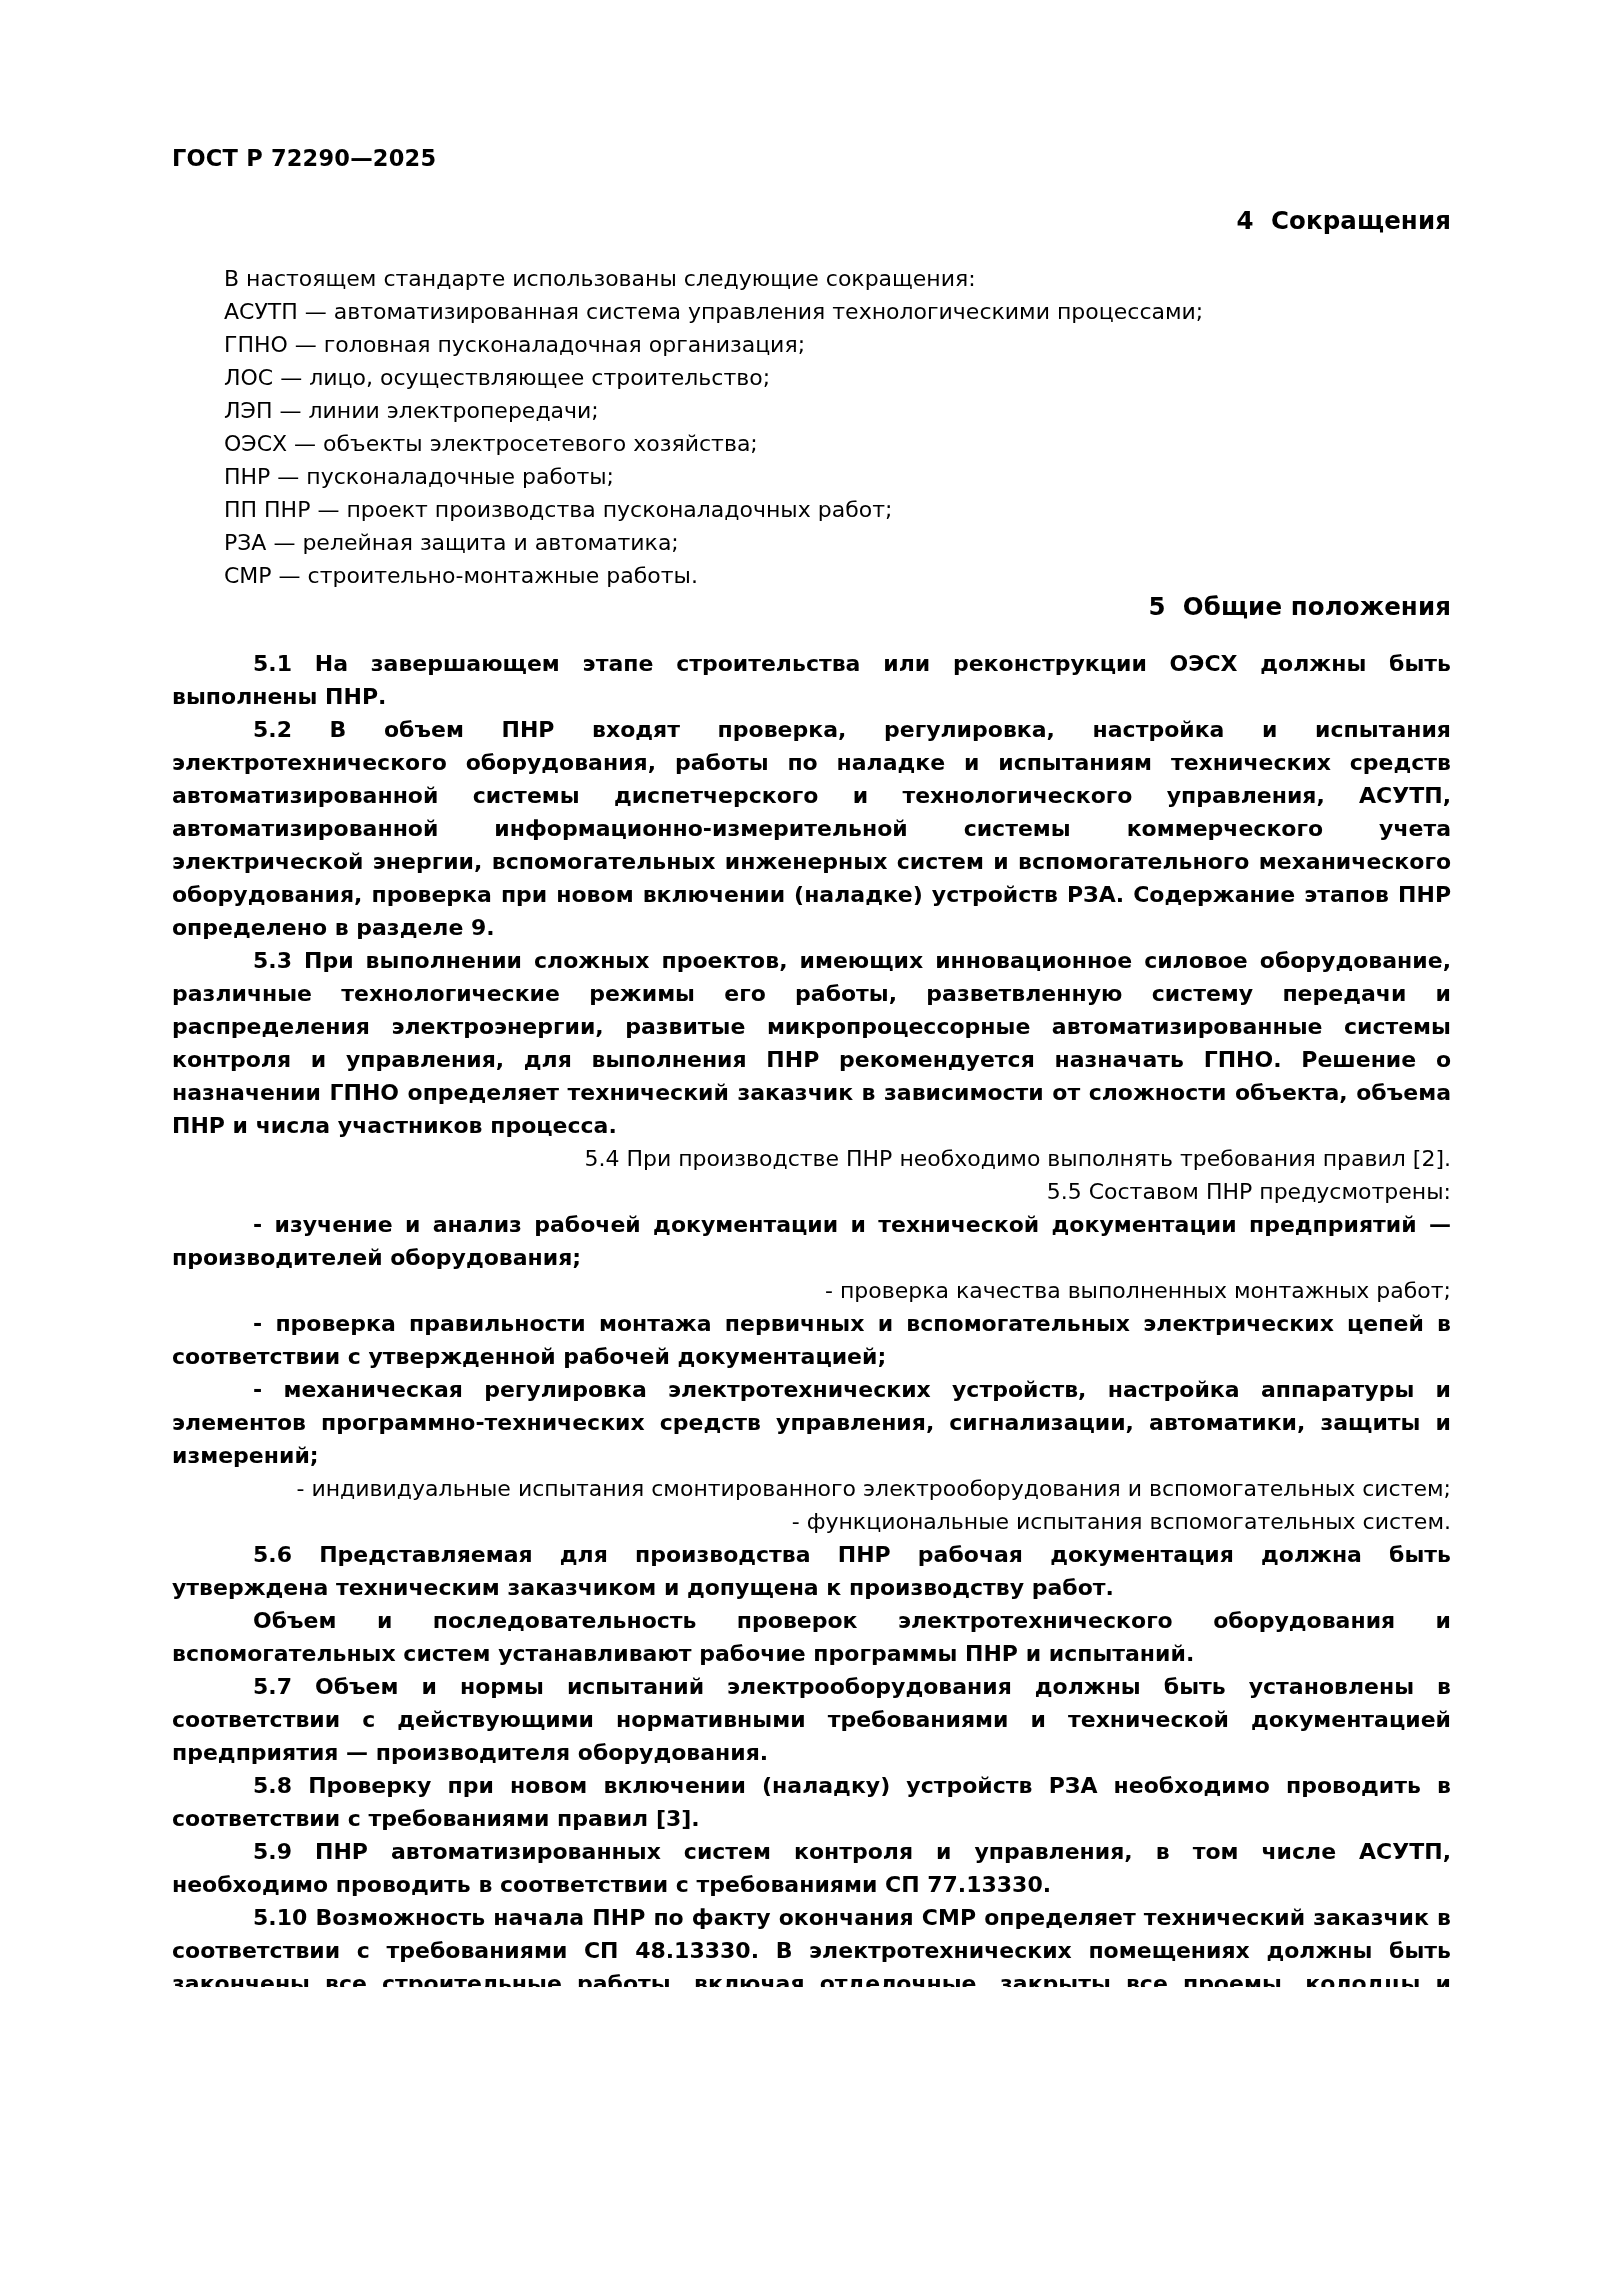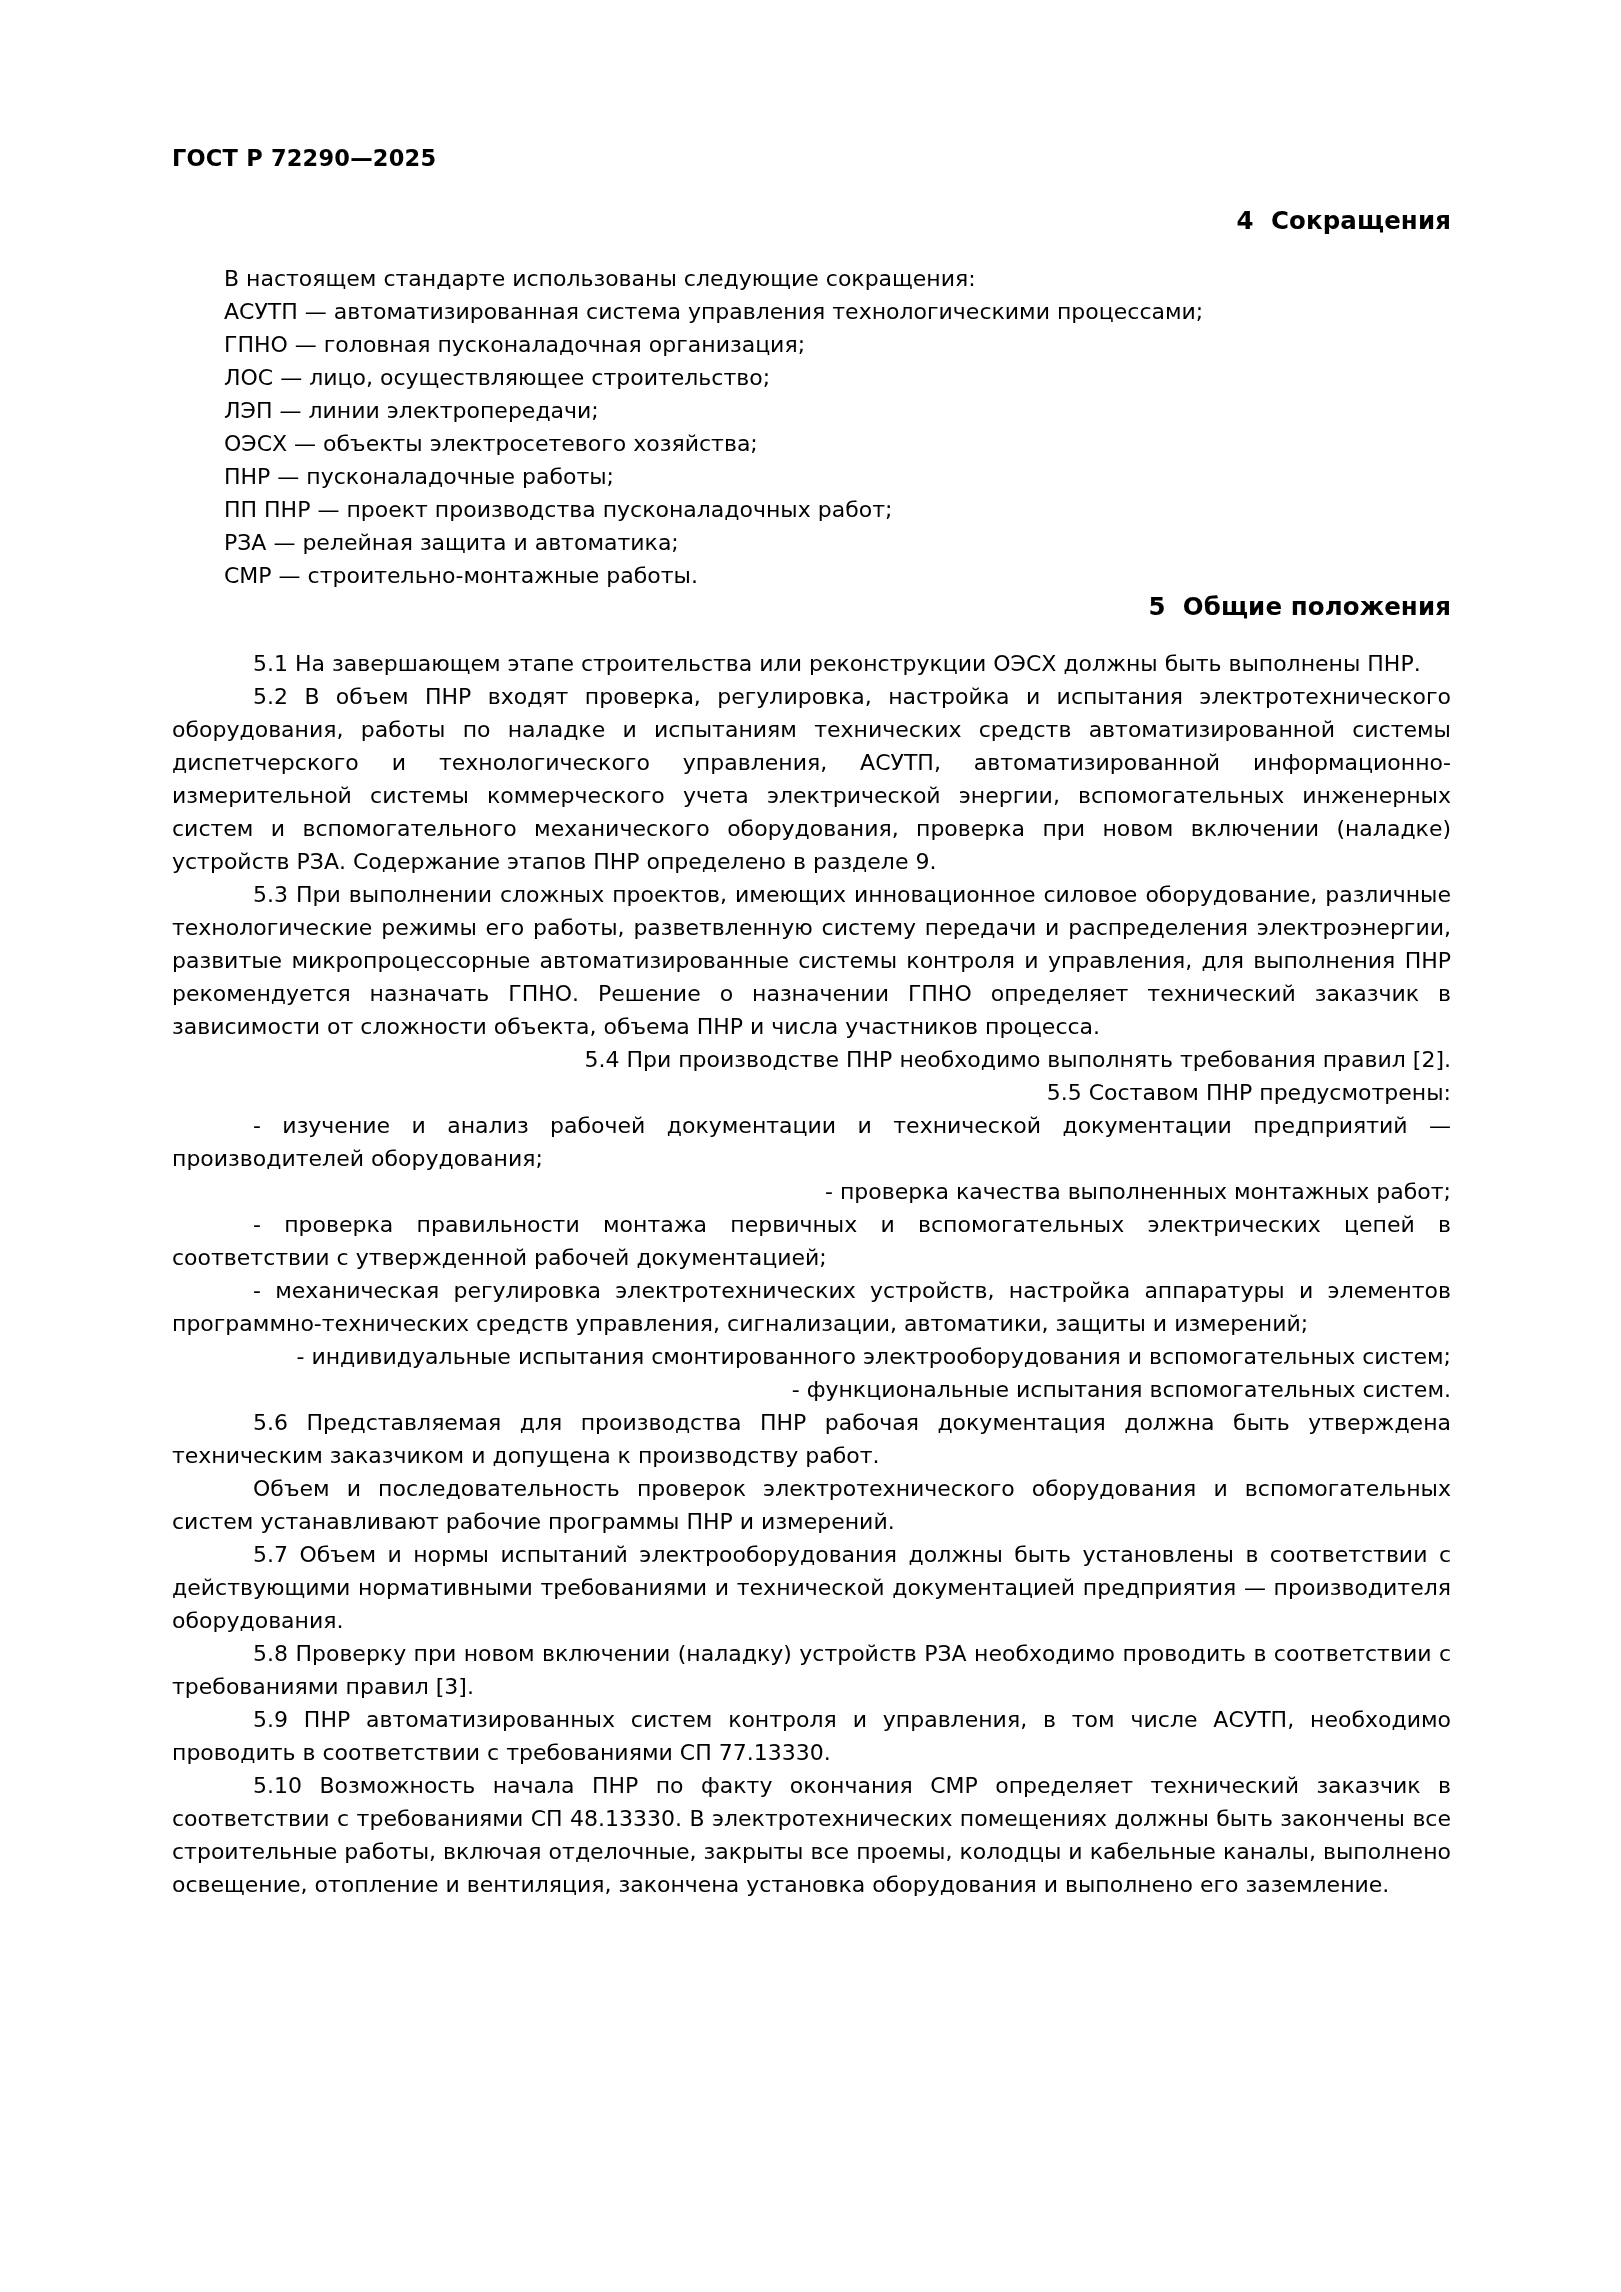--- a/index.html
+++ b/index.html
@@ -59,20 +59,21 @@
     white-space: nowrap;
   }
   .body-block {
     margin-top: 25.5px;
   }
   .p-indent {
     text-indent: 81px;
   }
   .justified {
     text-align: justify;
+    font-weight: bold;
   }
   .last-line-left {
     text-align: right;
   }
   .page-number {
     position: absolute;
     left: 172px;
     top: 2109px;
     font-size: 20.6px;
   }
@@ -113,21 +114,21 @@
       <p class="para p-indent justified">5.3  При выполнении сложных проектов, имеющих инновационное силовое оборудование, различные технологические режимы его работы, разветвленную систему передачи и распределения электроэнергии, развитые микропроцессорные автоматизированные системы контроля и управления, для выполнения ПНР рекомендуется назначать ГПНО. Решение о назначении ГПНО определяет технический заказчик в зависимости от сложности объекта, объема ПНР и числа участников процесса.</p>
       <p class="para p-indent last-line-left">5.4  При производстве ПНР необходимо выполнять требования правил [2].</p>
       <p class="para p-indent last-line-left">5.5  Составом ПНР предусмотрены:</p>
       <p class="para p-indent justified">- изучение и анализ рабочей документации и технической документации предприятий — производителей оборудования;</p>
       <p class="para p-indent last-line-left">- проверка качества выполненных монтажных работ;</p>
       <p class="para p-indent justified">- проверка правильности монтажа первичных и вспомогательных электрических цепей в соответствии с утвержденной рабочей документацией;</p>
       <p class="para p-indent justified">- механическая регулировка электротехнических устройств, настройка аппаратуры и элементов программно-технических средств управления, сигнализации, автоматики, защиты и измерений;</p>
       <p class="para p-indent last-line-left">- индивидуальные испытания смонтированного электрооборудования и вспомогательных систем;</p>
       <p class="para p-indent last-line-left">- функциональные испытания вспомогательных систем.</p>
       <p class="para p-indent justified">5.6  Представляемая для производства ПНР рабочая документация должна быть утверждена техническим заказчиком и допущена к производству работ.</p>
-      <p class="para p-indent justified">Объем и последовательность проверок электротехнического оборудования и вспомогательных систем устанавливают рабочие программы ПНР и измерений.</p>
+      <p class="para p-indent justified">Объем и последовательность проверок электротехнического оборудования и вспомогательных систем устанавливают рабочие программы ПНР и испытаний.</p>
       <p class="para p-indent justified">5.7  Объем и нормы испытаний электрооборудования должны быть установлены в соответствии с действующими нормативными требованиями и технической документацией предприятия — производителя оборудования.</p>
       <p class="para p-indent justified">5.8  Проверку при новом включении (наладку) устройств РЗА необходимо проводить в соответствии с требованиями правил [3].</p>
       <p class="para p-indent justified">5.9  ПНР автоматизированных систем контроля и управления, в том числе АСУТП, необходимо проводить в соответствии с требованиями СП 77.13330.</p>
       <p class="para p-indent justified">5.10  Возможность начала ПНР по факту окончания СМР определяет технический заказчик в соответствии с требованиями СП 48.13330. В электротехнических помещениях должны быть закончены все строительные работы, включая отделочные, закрыты все проемы, колодцы и кабельные каналы, выполнено освещение, отопление и вентиляция, закончена установка оборудования и выполнено его заземление.</p>
     </div>
 
   </div>
 
   <div class="page-number">4</div>
 

